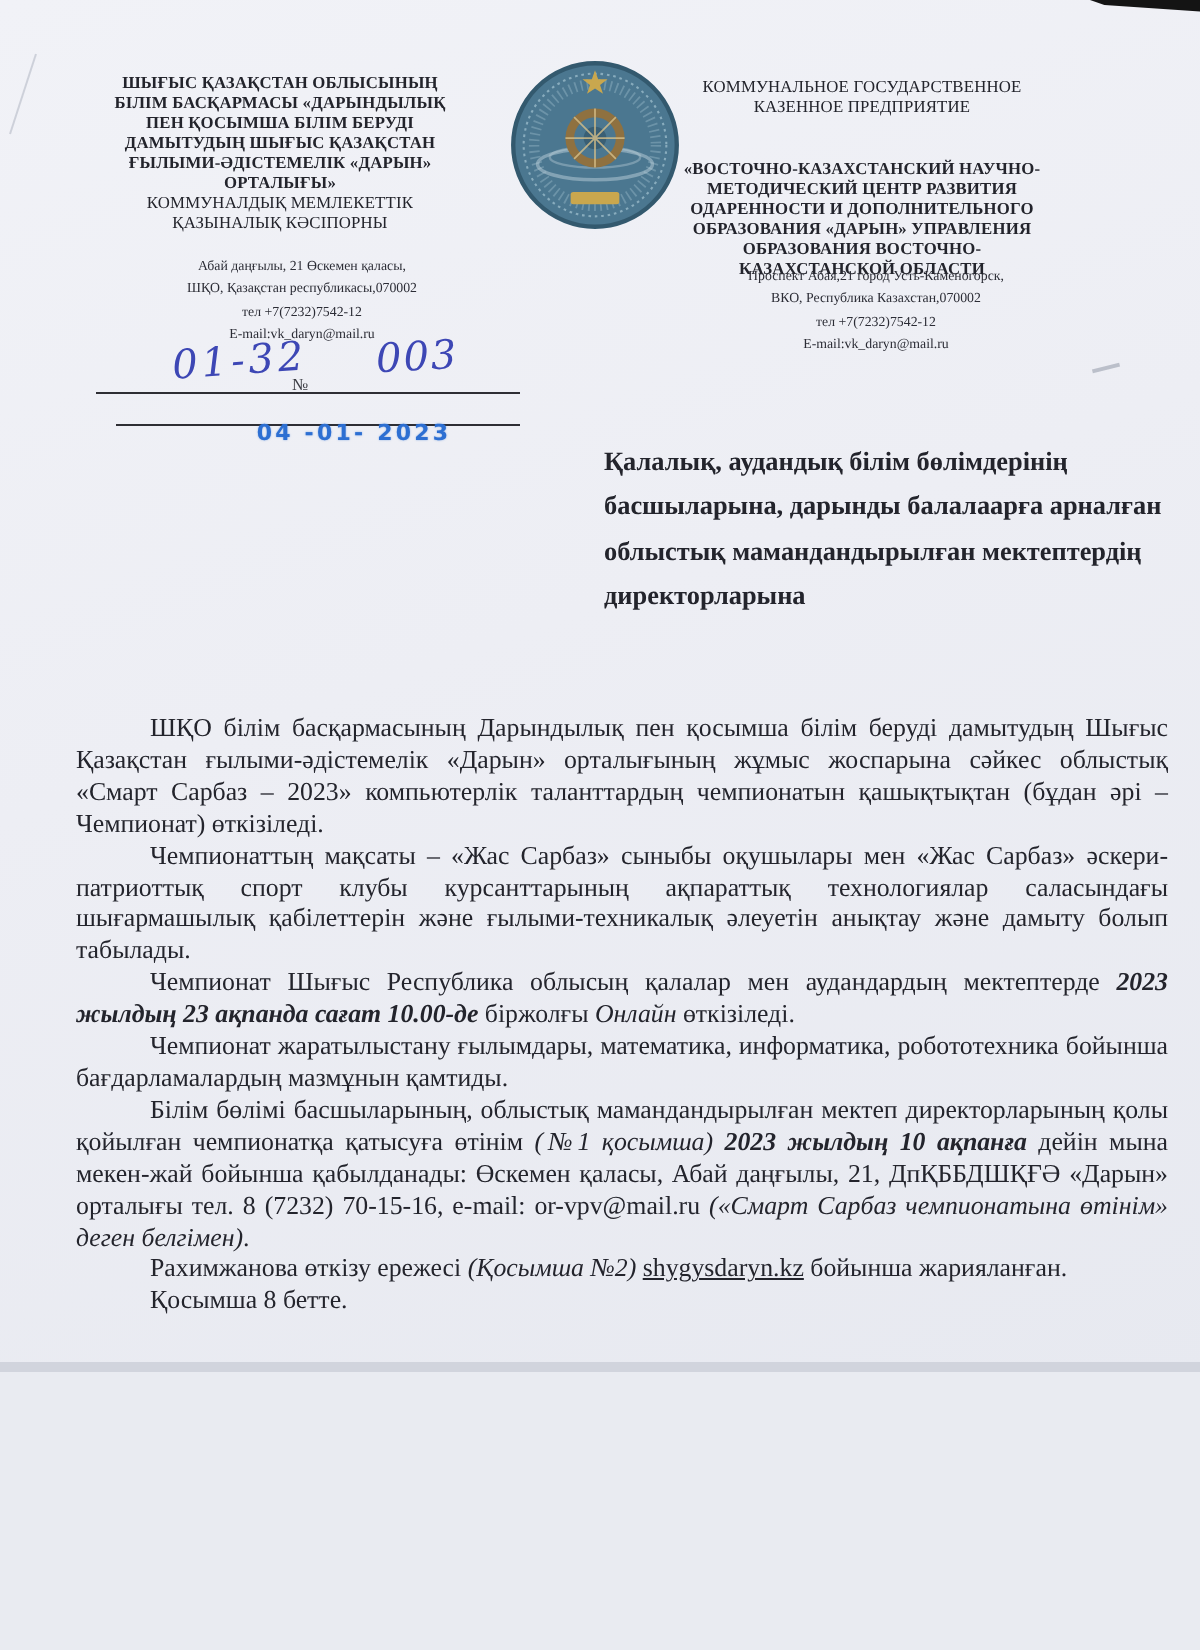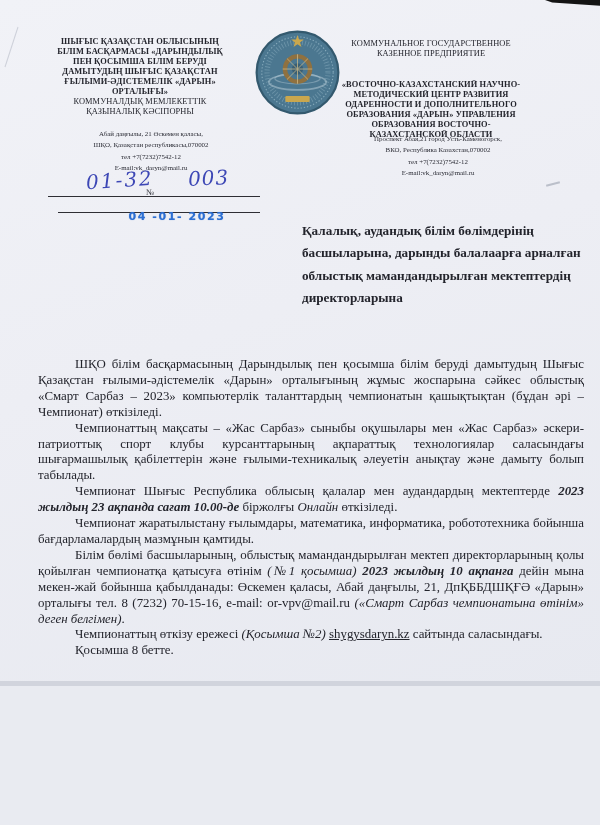--- a/index.html
+++ b/index.html
@@ -124,21 +124,21 @@
   <div class="date-stamp">04 -01- 2023</div>
 
   <div class="addressee">Қалалық, аудандық білім бөлімдерінің басшыларына, дарынды балалаарға арналған облыстық мамандандырылған мектептердің директорларына</div>
 
   <div class="letter-body">
       <p class="para"><span class="seg-n">ШҚО білім басқармасының Дарындылық пен қосымша білім беруді дамытудың Шығыс Қазақстан ғылыми-әдістемелік «Дарын» орталығының  жұмыс жоспарына сәйкес облыстық «Смарт Сарбаз – 2023» компьютерлік таланттардың чемпионатын қашықтықтан (бұдан әрі – Чемпионат) өткізіледі.</span></p>
       <p class="para"><span class="seg-n">Чемпионаттың мақсаты – «Жас Сарбаз» сыныбы оқушылары мен «Жас Сарбаз» әскери-патриоттық спорт клубы курсанттарының ақпараттық технологиялар саласындағы шығармашылық қабілеттерін және ғылыми-техникалық әлеуетін анықтау және дамыту болып табылады.</span></p>
       <p class="para"><span class="seg-n">Чемпионат Шығыс Республика облысың қалалар мен аудандардың мектептерде </span><span class="seg-bi">2023 жылдың 23 ақпанда сағат 10.00-де</span><span class="seg-n"> біржолғы </span><span class="seg-i">Онлайн</span><span class="seg-n"> өткізіледі.</span></p>
       <p class="para"><span class="seg-n">Чемпионат жаратылыстану ғылымдары, математика, информатика, робототехника бойынша бағдарламалардың мазмұнын қамтиды.</span></p>
       <p class="para"><span class="seg-n">Білім бөлімі басшыларының, облыстық мамандандырылған мектеп директорларының қолы қойылған чемпионатқа қатысуға өтінім </span><span class="seg-i">(№1 қосымша)</span><span class="seg-n"> </span><span class="seg-bi">2023 жылдың 10 ақпанға</span><span class="seg-n"> дейін мына мекен-жай бойынша қабылданады: Өскемен қаласы, Абай даңғылы, 21, ДпҚББДШҚҒӘ «Дарын» орталығы тел. 8 (7232) 70-15-16, e-mail: or-vpv@mail.ru </span><span class="seg-i">(«Смарт Сарбаз чемпионатына өтінім» деген белгімен)</span><span class="seg-n">.</span></p>
-      <p class="para"><span class="seg-n">Чемпионаттың өткізу ережесі </span><span class="seg-i">(Қосымша №2)</span><span class="seg-n"> </span><span class="seg-u">shygysdaryn.kz</span><span class="seg-n">  сайтында саласындағы.</span></p>
+      <p class="para"><span class="seg-n">Рахимжанова өткізу ережесі </span><span class="seg-i">(Қосымша №2)</span><span class="seg-n"> </span><span class="seg-u">shygysdaryn.kz</span><span class="seg-n">  бойынша жарияланған.</span></p>
       <p class="para"><span class="seg-n">Қосымша 8 бетте.</span></p>
     </div>
 
   <div class="closing-title">Қосымша</div>
   <div class="closing-name">Г. Рахимжанова</div>
   <div class="sig-director">
     <svg width="112" height="46" viewBox="0 0 112 46">
       <path d="M15 37 C11 26 17 8 23 7 C28 6 26 16 21 24 C17 31 15 36 16 38 C21 28 27 20 30 22 C33 24 28 32 31 31 C35 30 37 22 41 23 C44 24 40 31 43 31 C47 31 48 23 52 24 C55 25 52 30 55 30 C58 30 59 25 62 26 C65 27 64 30 67 29 C70 28 71 26 73 27 L76 28 C82 28 92 26 106 23" fill="none" style="stroke:var(--ink)" stroke-width="1.7" stroke-linecap="round"></path>
     </svg>
   </div>

